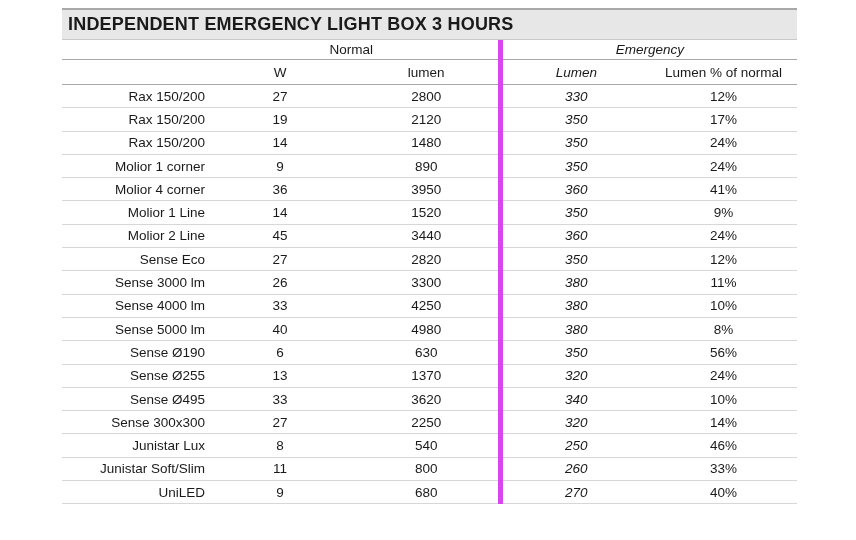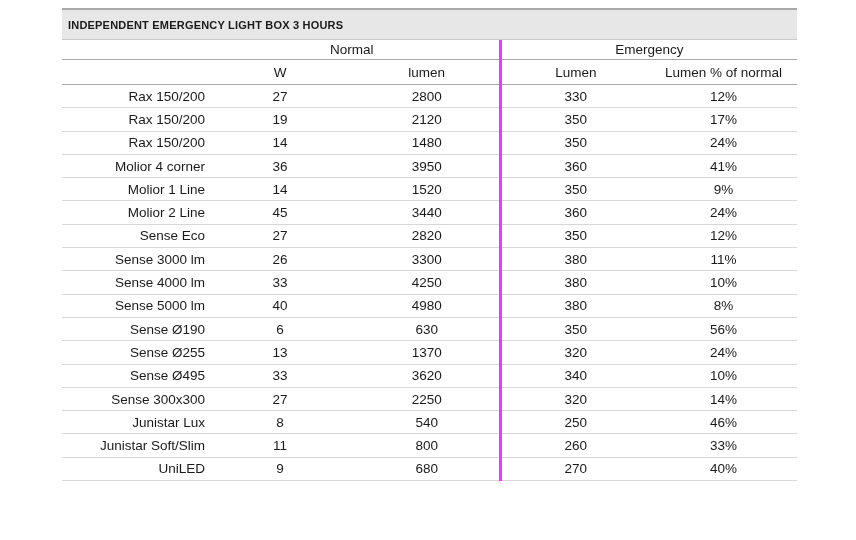--- a/index.html
+++ b/index.html
@@ -22,21 +22,21 @@
     box-sizing: border-box;
     height: 32px;
     background: #e7e7e7;
     border-top: 2px solid #a8a8a8;
     border-bottom: 1px solid #c9c9c9;
     display: flex;
     align-items: center;
     padding-left: 6px;
   }
   .title-bar span {
-    font-size: 11px;
+    font-size: 18px;
     font-weight: 700;
     letter-spacing: 0.2px;
     color: #1a1a1a;
     white-space: nowrap;
   }
   table.light-table {
     width: 735px;
     border-collapse: collapse;
     table-layout: fixed;
     font-size: 13.5px;
@@ -55,21 +55,21 @@
     white-space: nowrap;
     overflow: hidden;
   }
   .product-col {
     text-align: right;
     padding-left: 3px;
   }
   .group-row th { height: 19px; border-bottom: 1px solid #a9a9a9; }
   .sub-row   th { height: 24px; border-bottom: 1px solid #a9a9a9; }
   .data-row  td { height: 22.3px; border-bottom: 1px solid #d7d7d7; }
-  .em-start { border-left: 3px solid #d946ef; }
+  .em-start { border-left: 5px solid #d946ef; font-style: italic; }
 </style>
 </head>
 <body>
 
 <div class="sheet">
   <div class="title-bar">
     <span>INDEPENDENT EMERGENCY LIGHT BOX 3 HOURS</span>
   </div>
 
   <table class="light-table">
@@ -112,20 +112,27 @@
   </tr>
 
   <tr class="data-row">
     <td class="product-col">Rax 150/200</td>
     <td>14</td>
     <td>1480</td>
     <td class="em-start">350</td>
     <td>24%</td>
   </tr>
 
+  <tr class="data-row">
+    <td class="product-col">Molior 1 corner</td>
+    <td>9</td>
+    <td>890</td>
+    <td class="em-start">350</td>
+    <td>24%</td>
+  </tr>
 
   <tr class="data-row">
     <td class="product-col">Molior 4 corner</td>
     <td>36</td>
     <td>3950</td>
     <td class="em-start">360</td>
     <td>41%</td>
   </tr>
 
   <tr class="data-row">

